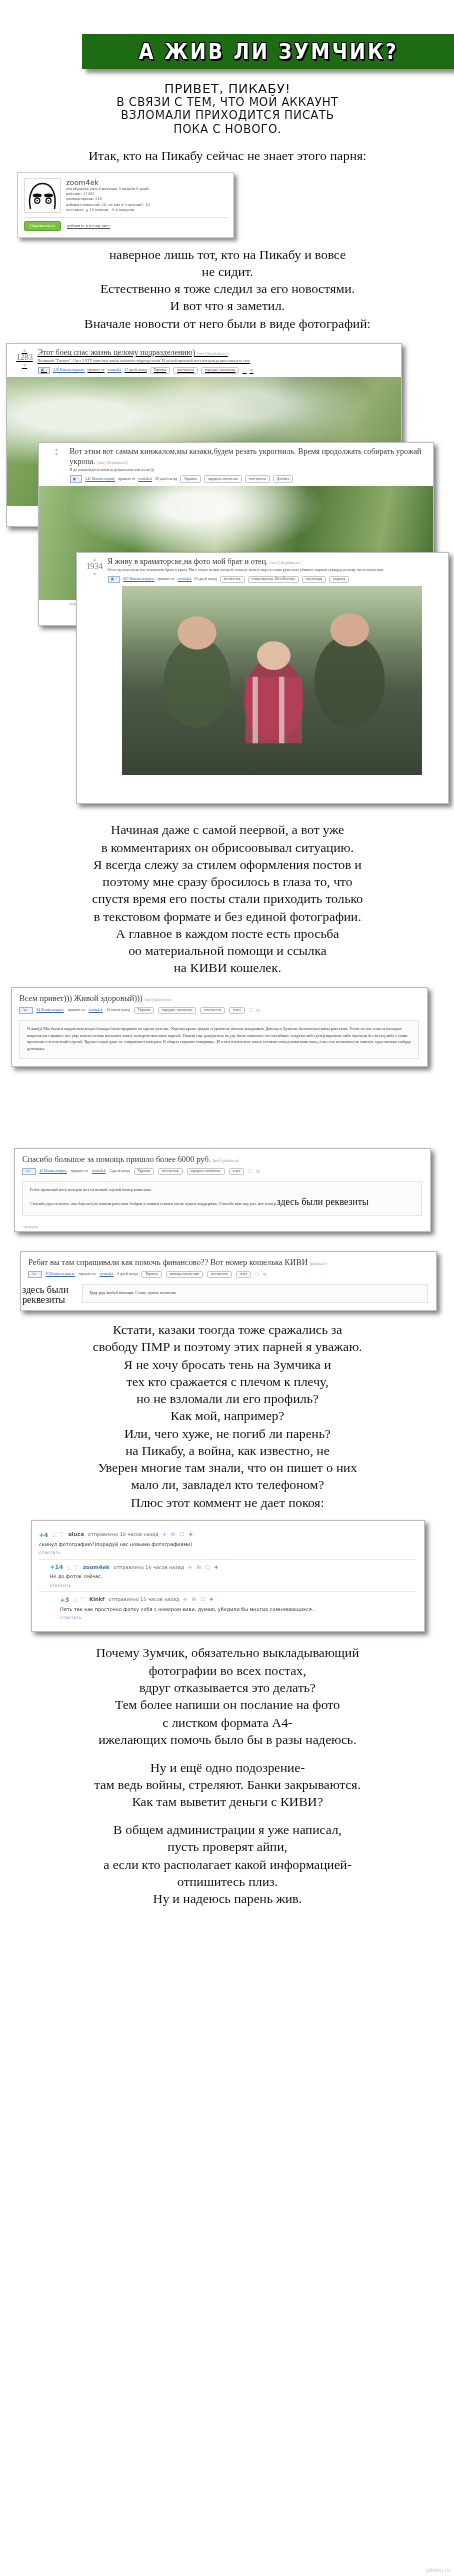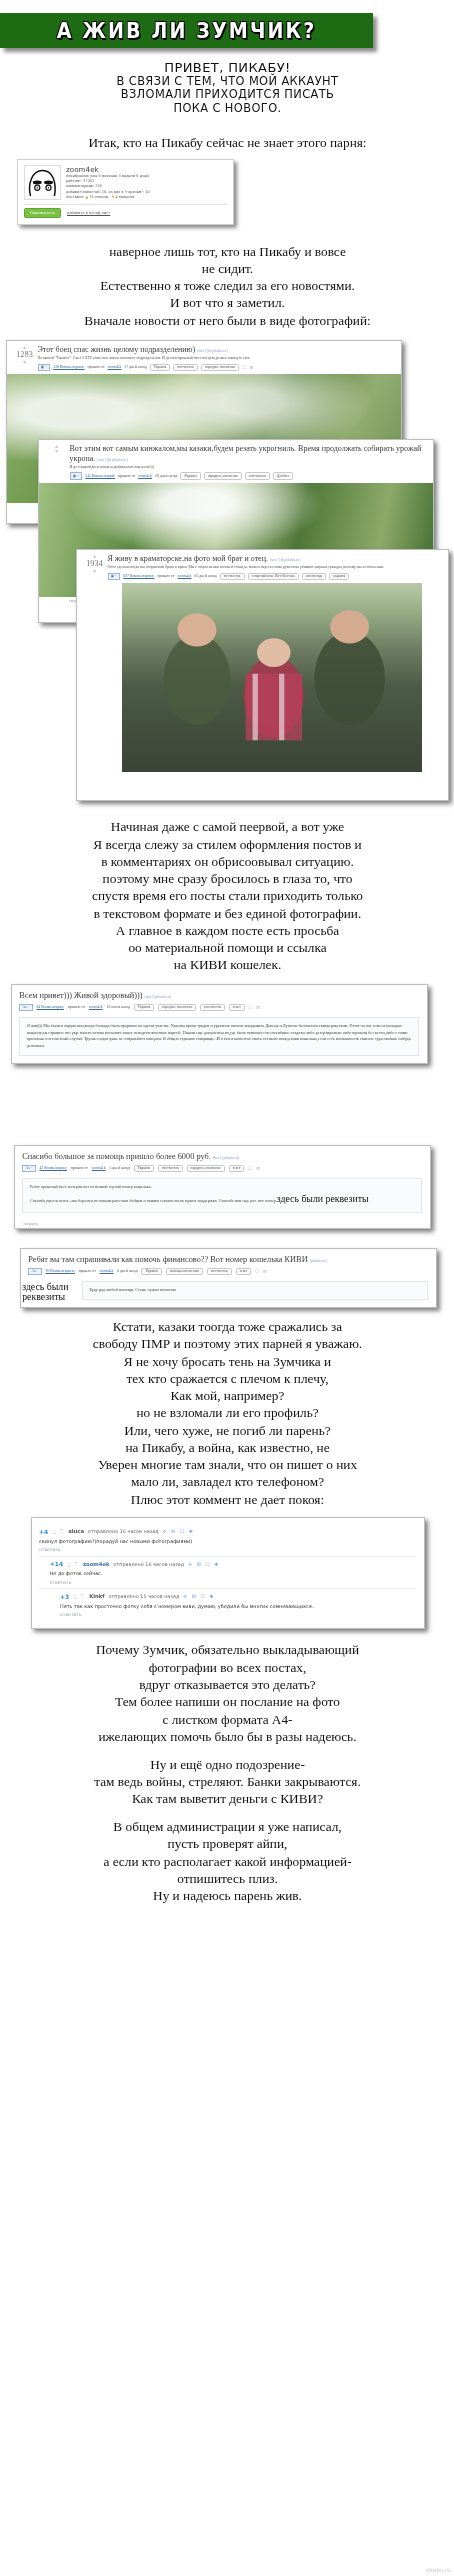--- a/index.html
+++ b/index.html
@@ -6,21 +6,21 @@
   body{
     width:455px;
     background:#ffffff;
     font-family:"Liberation Serif", serif;
     color:#000;
     -webkit-font-smoothing:antialiased;
   }
   .page{position:relative;width:455px;min-height:2576px;overflow:hidden;}
 
   
-  .banner-wrap{padding:13px 0 0 0;display:flex;justify-content:flex-start;}
+  .banner-wrap{padding:34px 0 0 0;display:flex;justify-content:flex-end;}
   .banner{
     background:#1d6b13;
     width:373px;height:35px;
     display:flex;align-items:center;justify-content:center;
     box-shadow:3.8px 3.8px 3.8px rgba(0,0,0,0.45);
   }
   .banner-text{
     font-family:"DejaVu Sans", sans-serif;
     font-weight:bold;
     font-size:20.5px;
@@ -181,21 +181,21 @@
     </div>
   </div>
 
   <div class="caps">
     <div class="l1">ПРИВЕТ, ПИКАБУ!</div>
     <div class="l2">В СВЯЗИ С ТЕМ, ЧТО МОЙ АККАУНТ</div>
     <div class="l3">ВЗЛОМАЛИ ПРИХОДИТСЯ ПИСАТЬ</div>
     <div class="l4">ПОКА С НОВОГО.</div>
   </div>
 
-  <div class="narr" style="margin-top:19px;">
+  <div class="narr" style="margin-top:11px;">
     <div>Итак, кто на Пикабу сейчас не знает этого парня:</div>
   </div>
 
   <div class="shot profile">
     <div class="profile-top">
       <div class="avatar">
         <svg width="33" height="33" viewBox="0 0 44 44">
           <path d="M6 40 C2 24 8 6 22 6 C36 6 41 22 38 40" fill="none" stroke="#111" stroke-width="2"></path>
           <ellipse cx="15" cy="22" rx="6" ry="2.6" fill="#111"></ellipse>
           <ellipse cx="30" cy="22" rx="6" ry="2.6" fill="#111"></ellipse>
@@ -221,31 +221,31 @@
         </div>
       </div>
     </div>
     <div class="prof-sep"></div>
     <div class="profile-bottom">
       <div class="subbtn">Подписаться</div>
       <div class="ignore">добавить в игнор-лист</div>
     </div>
   </div>
 
-  <div class="narr" style="margin-top:18px;">
+  <div class="narr" style="margin-top:8px;">
     <div>наверное лишь тот, кто на Пикабу и вовсе</div>
     <div>не сидит.</div>
     <div>Естественно я тоже следил за его новостями.</div>
     <div>И вот что я заметил.</div>
     <div>Вначале новости от него были в виде фотографий:</div>
   </div>
 
   <div class="collage">
 
-    <div class="post-card" style="left:6px;top:3px;width:394px;height:182px;">
+    <div class="post-card" style="left:6px;top:3px;width:394px;height:182px;text-decoration:underline;">
       <div class="pc-head">
         <div class="votes">
           <div class="arw">▲</div>
           <div class="num">1283</div>
           <div class="arw">▼</div>
         </div>
         <div class="pc-body">
           <div class="pc-title">
             <span>Этот боец спас жизнь целому подразделению)</span>
             <span class="sm">[моё] [fb.pikabu.ru]</span>
@@ -340,22 +340,22 @@
               <rect x="178" y="120" width="6" height="88" fill="#f2f2f2" opacity="0.6"></rect>
             </svg>
           </div>
         </div>
       </div>
     </div>
   </div>
 
   <div class="narr" style="margin-top:10.6px;">
     <div>Начиная даже с самой пеервой, а вот уже</div>
+    <div>в комментариях он обрисоовывал ситуацию.</div>
     <div>Я всегда слежу за стилем оформления постов и</div>
-    <div>в комментариях он обрисоовывал ситуацию.</div>
     <div>поэтому мне сразу бросилось в глаза то, что</div>
     <div>спустя время его посты стали приходить только</div>
     <div>в текстовом формате и без единой фотографии.</div>
     <div>А главное в каждом посте есть просьба</div>
     <div>оо материальной помощи и ссылка</div>
     <div>на КИВИ кошелек.</div>
   </div>
 
   <div class="tcollage" style="height:326px;">
 
@@ -429,22 +429,22 @@
         <div class="tp-box" style="margin-left:61px;">Буду рад любой помощи. Семье нужно помогать</div>
       </div>
     </div>
   </div>
 
   <div class="narr" style="margin-top:7.6px;">
     <div>Кстати, казаки тоогда тоже сражались за</div>
     <div>свободу ПМР и поэтому этих парней я уважаю.</div>
     <div>Я не хочу бросать тень на Зумчика и</div>
     <div>тех кто сражается с плечом к плечу,</div>
+    <div>но не взломали ли его профиль?</div>
     <div>Как мой, например?</div>
-    <div>но не взломали ли его профиль?</div>
     <div>Или, чего хуже, не погиб ли парень?</div>
     <div>на Пикабу, а война, как известно, не</div>
     <div>Уверен многие там знали, что он пишет о них</div>
     <div>мало ли, завладел кто телефоном?</div>
     <div>Плюс этот коммент не дает покоя:</div>
   </div>
 
   <div class="comments">
 
     <div class="cm">

